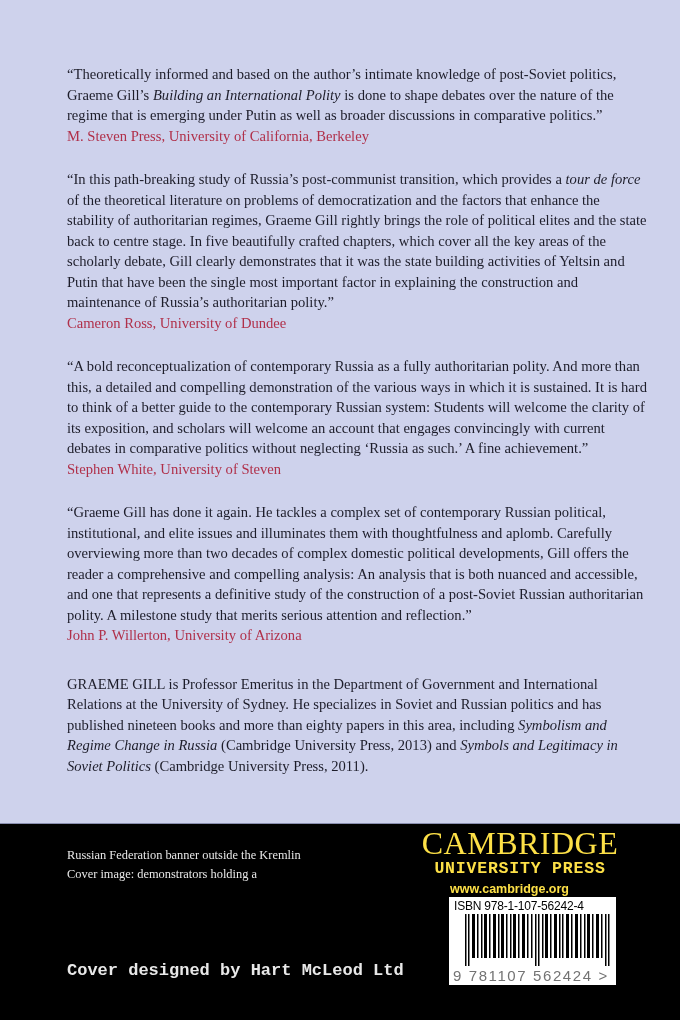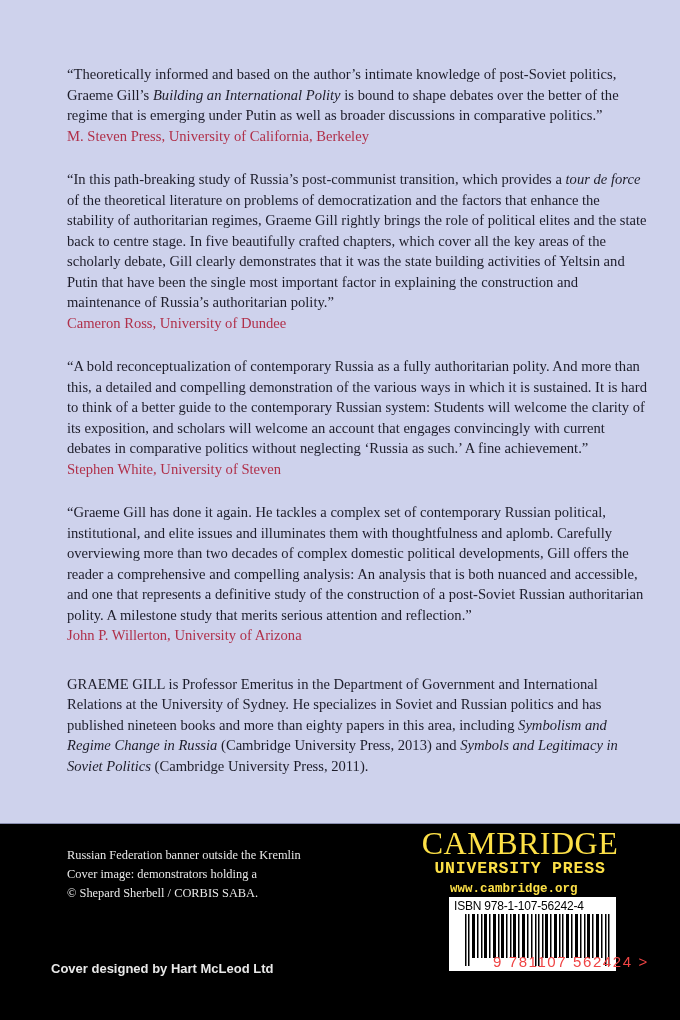--- a/index.html
+++ b/index.html
@@ -28,65 +28,65 @@
     background:#000;
     border-top:1px solid #8a8fb0;
   }
   .credit {
     position:absolute; left:67px; top:22px;
     color:#e8e8e8;
     font-family:"Liberation Serif", serif;
     font-size:12.4px; line-height:19px;
   }
   .designer {
-    position:absolute; left:51px; top:137px;
+    position:absolute; left:67px; top:137px;
     color:#e8e8e8; font-weight:bold;
-    font-family:Liberation Sans, sans-serif;
-    font-size:13px;
+    font-family:Liberation Mono, monospace;
+    font-size:17px;
   }
   .publisher {
     position:absolute; left:420px; top:2px; width:200px;
     color:#fde047;
   }
   .pub-name {
     font-family:"Liberation Serif", serif;
     font-size:32px; letter-spacing:0.5px; line-height:34px;
     text-align:center;
   }
   .pub-sub {
     font-family:Liberation Mono, monospace;
     font-size:16.5px; font-weight:bold; letter-spacing:0.8px;
     text-align:center; line-height:18px;
   }
   .pub-url {
-    font-family:Liberation Mono, monospace;
+    font-family:Liberation Sans, sans-serif;
     font-size:12.5px; font-weight:bold; margin-top:4px; padding-left:30px;
   }
   .barcode {
-    position:absolute; left:449px; top:73px; width:167px; height:74px;
+    position:absolute; left:449px; top:73px; width:167px; height:88px;
     background:#fff;
   }
   .isbn {
     position:absolute; left:5px; top:2px;
     font-family:"Liberation Sans", sans-serif;
     font-size:12px; color:#000; letter-spacing:-0.2px;
   }
   .bars { position:absolute; left:16px; top:17px; width:146px; height:52px; }
   .digits {
     position:absolute; left:4px; bottom:1px; width:160px;
     font-family:"Liberation Sans", sans-serif;
-    font-size:15px; color:#ef4444; letter-spacing:1.6px; white-space:nowrap;margin-left:40px;
+    font-size:15px; color:#737373; letter-spacing:1.6px; white-space:nowrap;
   }
 </style>
 </head>
 <body>
 
 <div class="content">
   <div class="quote">
-    <p><span>“Theoretically informed and based on the author’s intimate knowledge of post-Soviet politics, Graeme Gill’s </span><em>Building an International Polity</em><span> is bound to shape debates over the better of the regime that is emerging under Putin as well as broader discussions in comparative politics.”</span></p>
+    <p><span>“Theoretically informed and based on the author’s intimate knowledge of post-Soviet politics, Graeme Gill’s </span><em>Building an International Polity</em><span> is done to shape debates over the nature of the regime that is emerging under Putin as well as broader discussions in comparative politics.”</span></p>
     <span class="attr">M. Steven Press, University of California, Berkeley</span>
   </div>
   <div class="quote">
     <p><span>“In this path-breaking study of Russia’s post-communist transition, which provides a </span><em>tour de force</em><span> of the theoretical literature on problems of democratization and the factors that enhance the stability of authoritarian regimes, Graeme Gill rightly brings the role of political elites and the state back to centre stage. In five beautifully crafted chapters, which cover all the key areas of the scholarly debate, Gill clearly demonstrates that it was the state building activities of Yeltsin and Putin that have been the single most important factor in explaining the construction and maintenance of Russia’s authoritarian polity.”</span></p>
     <span class="attr">Cameron Ross, University of Dundee</span>
   </div>
   <div class="quote">
     <p>“A bold reconceptualization of contemporary Russia as a fully authoritarian polity. And more than this, a detailed and compelling demonstration of the various ways in which it is sustained. It is hard to think of a better guide to the contemporary Russian system: Students will welcome the clarity of its exposition, and scholars will welcome an account that engages convincingly with current debates in comparative politics without neglecting ‘Russia as such.’ A fine achievement.”</p>
     <span class="attr">Stephen White, University of Steven</span>
   </div>
@@ -96,21 +96,20 @@
   </div>
   <div class="bio">
     <p><span>GRAEME GILL is Professor Emeritus in the Department of Government and International Relations at the University of Sydney. He specializes in Soviet and Russian politics and has published nineteen books and more than eighty papers in this area, including </span><em>Symbolism and Regime Change in Russia</em><span> (Cambridge University Press, 2013) and </span><em>Symbols and Legitimacy in Soviet Politics</em><span> (Cambridge University Press, 2011).</span></p>
   </div>
 </div>
 
 <div class="footer">
   <div class="credit">
     <div>Russian Federation banner outside the Kremlin</div>
     <div>Cover image: demonstrators holding a</div>
-    <div>© Shepard Sherbell / CORBIS SABA.</div>
   </div>
   <div class="designer">Cover designed by Hart McLeod Ltd</div>
 
   <div class="publisher">
     <div class="pub-name">CAMBRIDGE</div>
     <div class="pub-sub">UNIVERSITY PRESS</div>
     <div class="pub-url">www.cambridge.org</div>
   </div>
 
   <div class="barcode">

